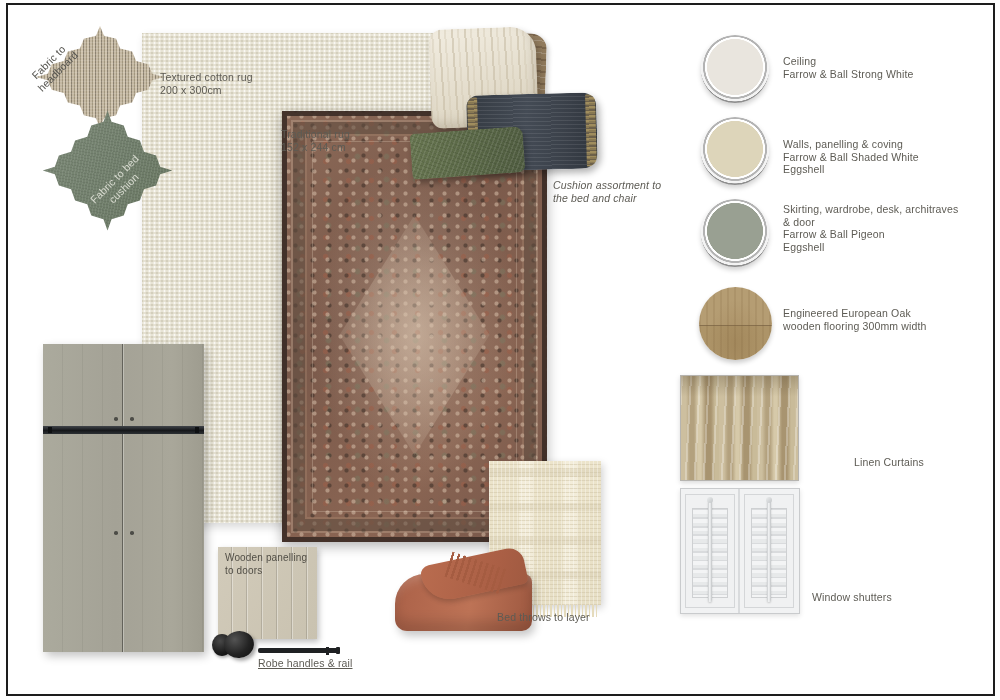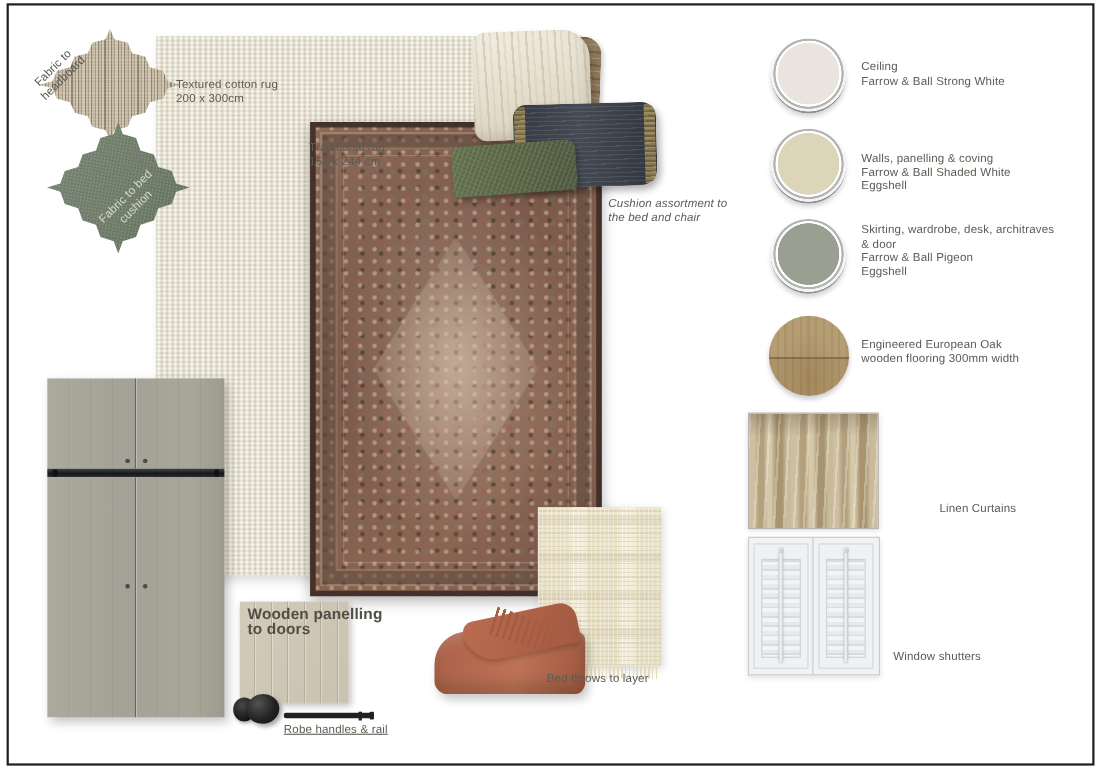--- a/index.html
+++ b/index.html
@@ -189,21 +189,21 @@
   .w-rail::before { left:5px; } .w-rail::after { right:5px; }
   .knob { position:absolute; width:3.5px; height:3.5px; border-radius:50%; background:#4c4c47; }
   
   .panelling {
     position:absolute; left:218px; top:547px; width:99px; height:92px; z-index:4;
     background:
       repeating-linear-gradient(90deg, transparent 0 13px, rgba(0,0,0,.13) 13px 14px, rgba(255,255,255,.35) 14px 15px),
       linear-gradient(120deg,#d2cbba,#c9c2b0);
     box-shadow:2px 3px 6px rgba(0,0,0,.25);
   }
-  .panel-lbl { left:225px; top:552px; color:#514e46; font-size:14px;font-weight:bold; }
+  .panel-lbl { left:225px; top:552px; color:#514e46; font-size:10px; }
   .knob-big {
     position:absolute; left:224px; top:631px; width:30px; height:27px; border-radius:50%; z-index:6;
     background:radial-gradient(circle at 38% 30%,#535353,#232323 55%,#0d0d0d);
     transform:rotate(-8deg); box-shadow:2px 3px 4px rgba(0,0,0,.35);
   }
   .knob-small {
     position:absolute; left:212px; top:634px; width:20px; height:22px; border-radius:50%; z-index:5;
     background:radial-gradient(circle at 40% 32%,#484848,#1d1d1d 60%,#0a0a0a);
     box-shadow:1px 2px 3px rgba(0,0,0,.3);
   }

